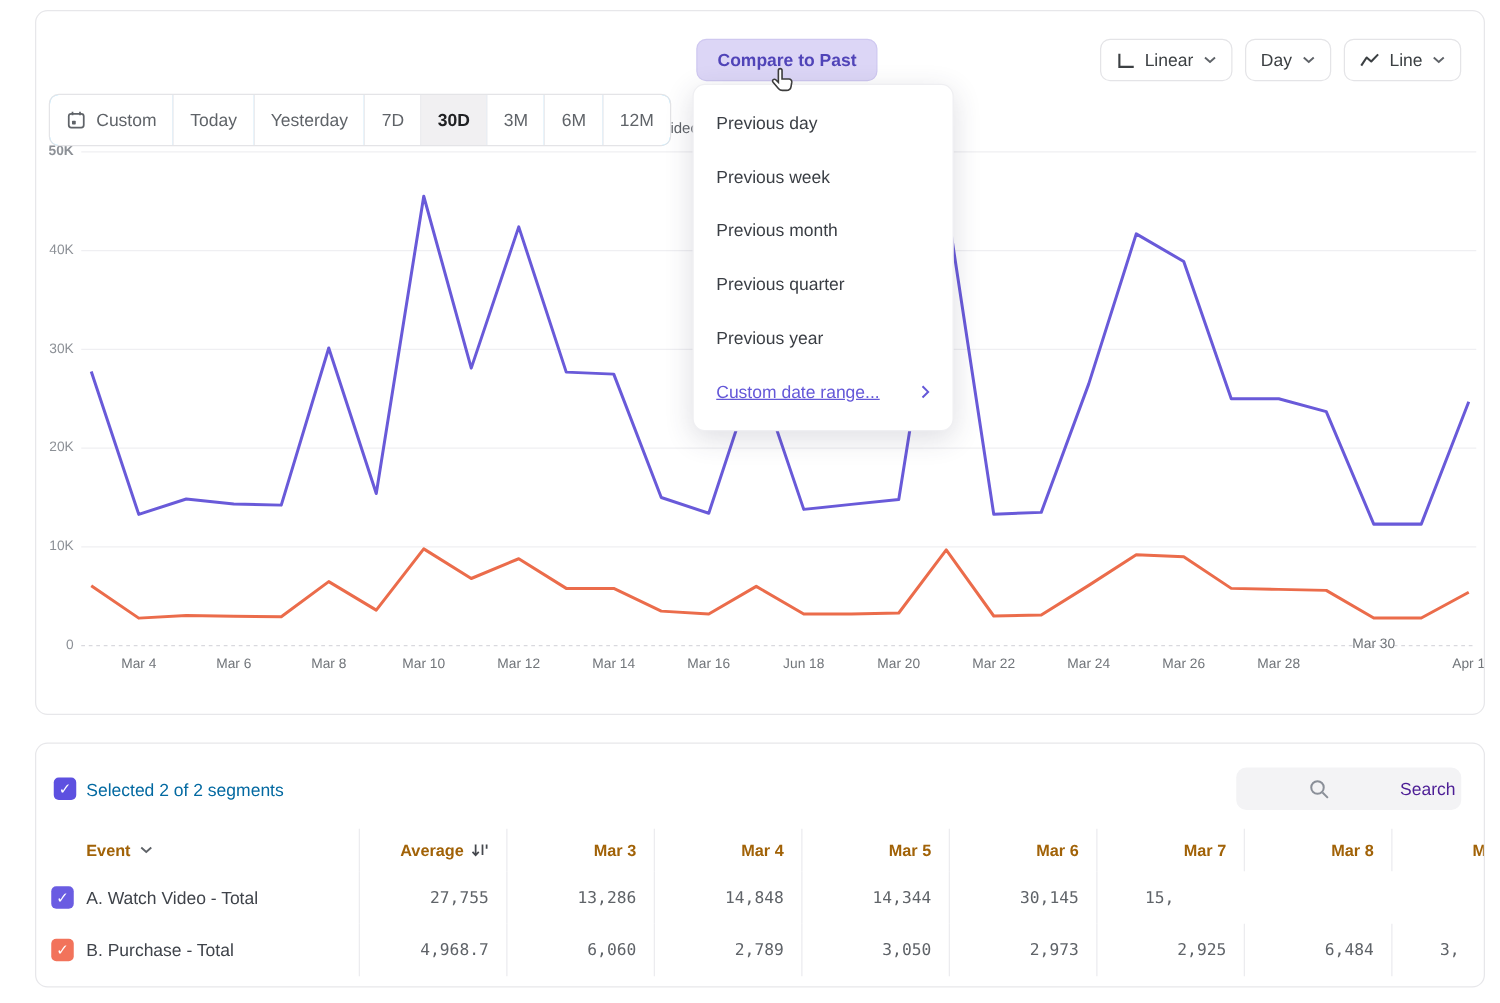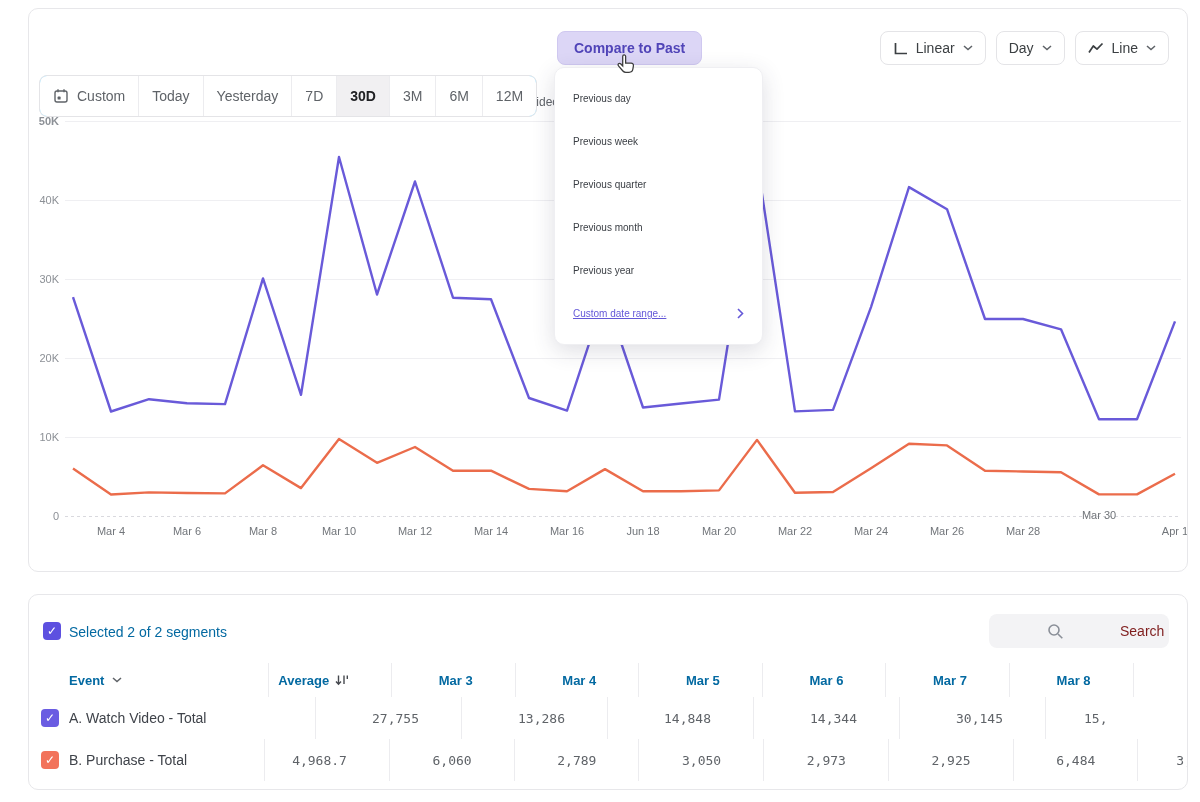--- a/index.html
+++ b/index.html
@@ -24,40 +24,40 @@
 
   
   #chartSvg{position:absolute;left:0;top:0;z-index:1;}
   .grid-line{stroke:#efeff2;stroke-width:1;}
   .grid-line.zero{stroke:#d9d9de;stroke-dasharray:3 3;}
   .ylab{position:absolute;left:0;width:30px;text-align:right;font-size:11px;color:#8c9096;z-index:1;}
   .xlab{position:absolute;width:60px;text-align:center;font-size:11px;color:#71757a;z-index:1;}
 
   
   .menu{position:absolute;left:525px;top:58px;width:209px;background:#fff;border:1px solid #efeff2;border-radius:10px;box-shadow:0 6px 22px rgba(50,50,80,.16);padding:9px 0;z-index:10;box-sizing:border-box;}
-  .menu-item{height:43px;line-height:43px;padding:0 18px;font-size:10px;color:#3a3e44;cursor:pointer;}
+  .menu-item{height:43px;line-height:43px;padding:0 18px;font-size:14px;color:#3a3e44;cursor:pointer;}
   .menu-item.custom{color:#6458d8;display:flex;align-items:center;justify-content:space-between;text-decoration:underline;}
 
   .cursor{position:absolute;left:586px;top:44px;z-index:30;}
 
   
   .cb{width:18px;height:18px;border-radius:4px;display:flex;align-items:center;justify-content:center;color:#fff;font-size:12px;line-height:1;cursor:pointer;box-sizing:border-box;}
   .seg-summary{position:absolute;left:40px;top:29px;font-size:14px;color:#0369a1;}
   #selAll{position:absolute;left:14px;top:27px;}
   .search{position:absolute;right:18px;top:19px;width:180px;height:34px;background:#f3f3f5;border-radius:8px;display:flex;align-items:center;padding:0 12px;box-sizing:border-box;gap:10px;cursor:text;}
-  .search span{font-size:14px;color:#7f1d1d;margin-left:46px;}
+  .search span{font-size:14px;color:#4c1d95;margin-left:46px;}
 
   .table{position:absolute;left:0;top:68px;width:1210px;}
   .trow{display:flex;align-items:stretch;}
   .trow.hdr{height:34px;}
   .trow.body{height:42px;}
   .cell{display:flex;align-items:center;justify-content:flex-end;padding-right:14px;box-sizing:border-box;}
   .c0{width:258px;justify-content:flex-start;padding-right:0;}
-  .cv{width:118px;border-left:1px solid #ececef;margin-left:28px;}
-  .hdr .cell{font-size:13px;font-weight:700;color:#0369a1;}
+  .cv{width:118px;border-left:1px solid #ececef;}
+  .hdr .cell{font-size:13px;font-weight:700;color:#a16207;}
   .hdr .c0{padding-left:40px;gap:8px;}
   .body .c0{padding-left:12px;gap:10px;font-size:14px;color:#3f434a;}
   .num{font-family:"DejaVu Sans Mono",monospace;font-size:13px;color:#5f6368;}
   .cv.last{justify-content:flex-start;padding-left:38px;padding-right:0;}
   .hdr .cv.last{padding-left:64px;}
   .icon{flex:none;display:inline-flex;}
 </style>
 </head>
 <body>
 
@@ -177,22 +177,22 @@
         <span class="xlab" style="left: 812px; top: 516px;">Mar 24</span>
         <span class="xlab" style="left: 888px; top: 516px;">Mar 26</span>
         <span class="xlab" style="left: 964px; top: 516px;">Mar 28</span>
         <span class="xlab" style="left: 1040px; top: 500px;">Mar 30</span>
         <span class="xlab" style="left: 1116px; top: 516px;">Apr 1</span>
       </div>
 
     <div class="menu" id="compareMenu">
         <div class="menu-item">Previous day</div>
         <div class="menu-item">Previous week</div>
+        <div class="menu-item">Previous month</div>
         <div class="menu-item">Previous quarter</div>
-        <div class="menu-item">Previous month</div>
         <div class="menu-item">Previous year</div>
         <div class="menu-item custom">
           <span>Custom date range...</span>
           <span class="icon">
             <svg width="7" height="11" viewBox="0 0 7 11">
               <polyline points="1,1 5.5,5.5 1,10" fill="none" stroke="#6458d8" stroke-width="1.6"></polyline>
             </svg>
           </span>
         </div>
       </div>

